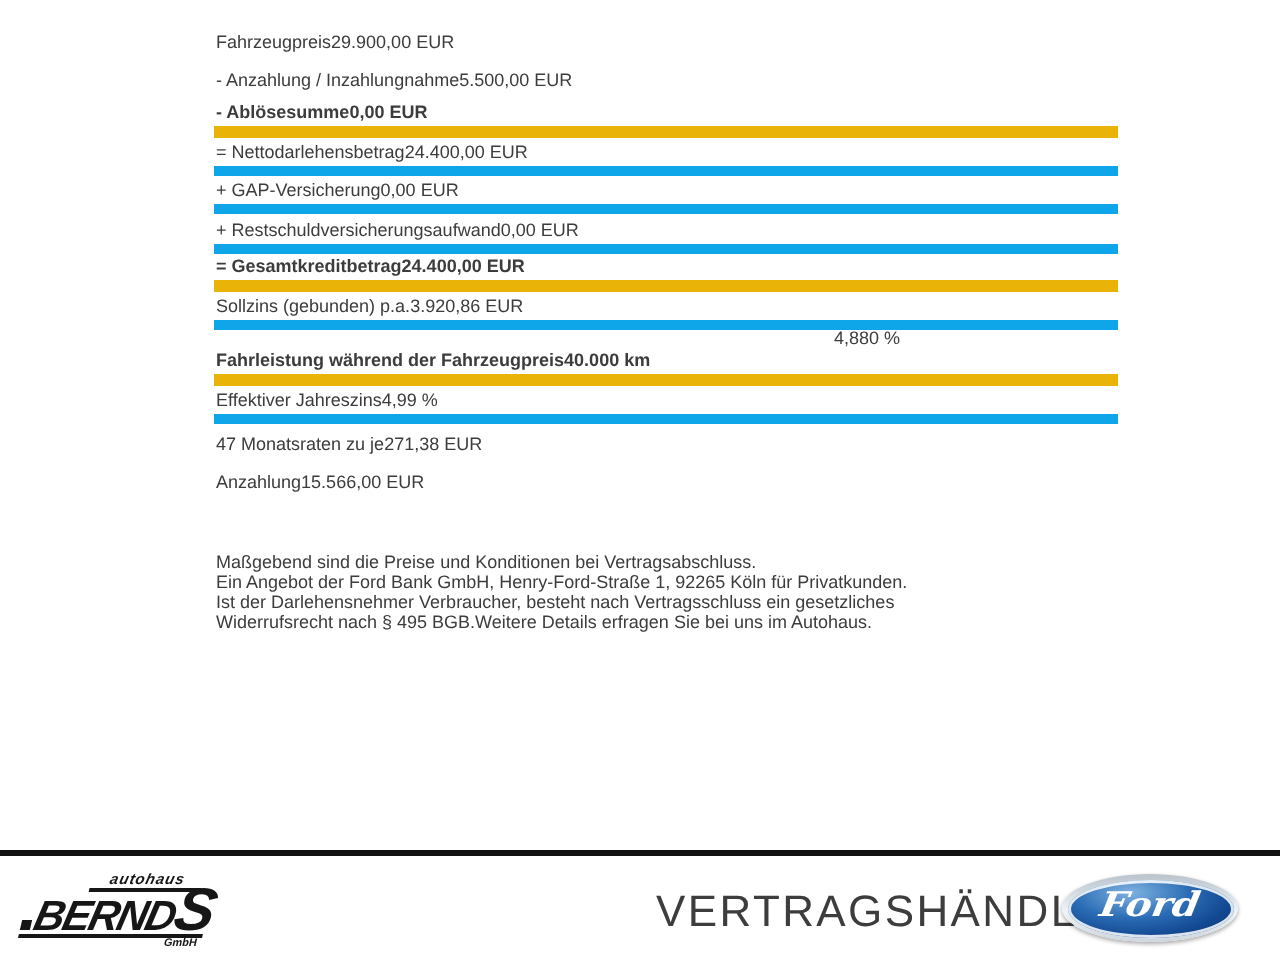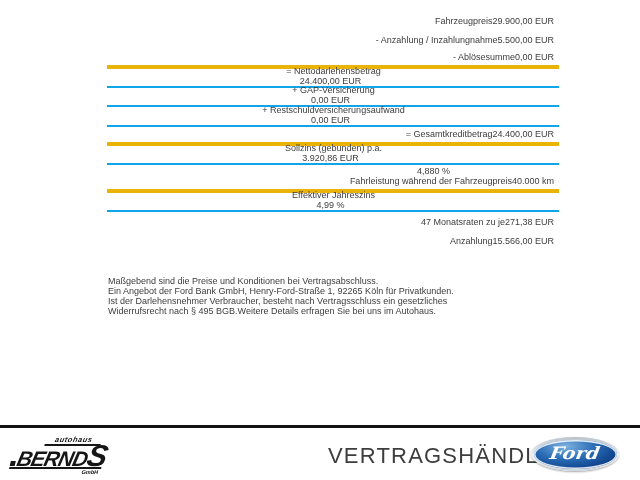--- a/index.html
+++ b/index.html
@@ -21,34 +21,34 @@
     left: 107px; top: 11px;
     width: 452px;
     color: #3c3c3c;
     font-size: 9px;
   }
   .frow {
     position: relative;
     height: 19.3px;
     display: flex;
     align-items: center;
-    justify-content: flex-end;
+    justify-content: flex-start;
     box-sizing: border-box;
   }
   .frow .lbl { padding-left: 1px; white-space: nowrap; }
   .frow .val { padding-right: 5px; white-space: nowrap; }
   .frow .mid {
     position: absolute;
     right: 109px; top: 16px;
     height: 100%;
     display: flex; align-items: center;
     white-space: nowrap;
   }
-  .sep-thin  { border-bottom: 2px solid #0ea5e9; flex-direction: column; }
-  .sep-thick { border-bottom: 4px solid #eab308; }
+  .sep-thin  { border-bottom: 5px solid #0ea5e9; }
+  .sep-thick { border-bottom: 6px solid #eab308; font-weight: bold; }
   .sep-none  { border-bottom: none; }
   .fspacer   { height: 8px; }
 
   
   .disclaimer {
     position: absolute;
     left: 108px; top: 276px;
     width: 360px;
     color: #3c3c3c;
     font-size: 9px;

